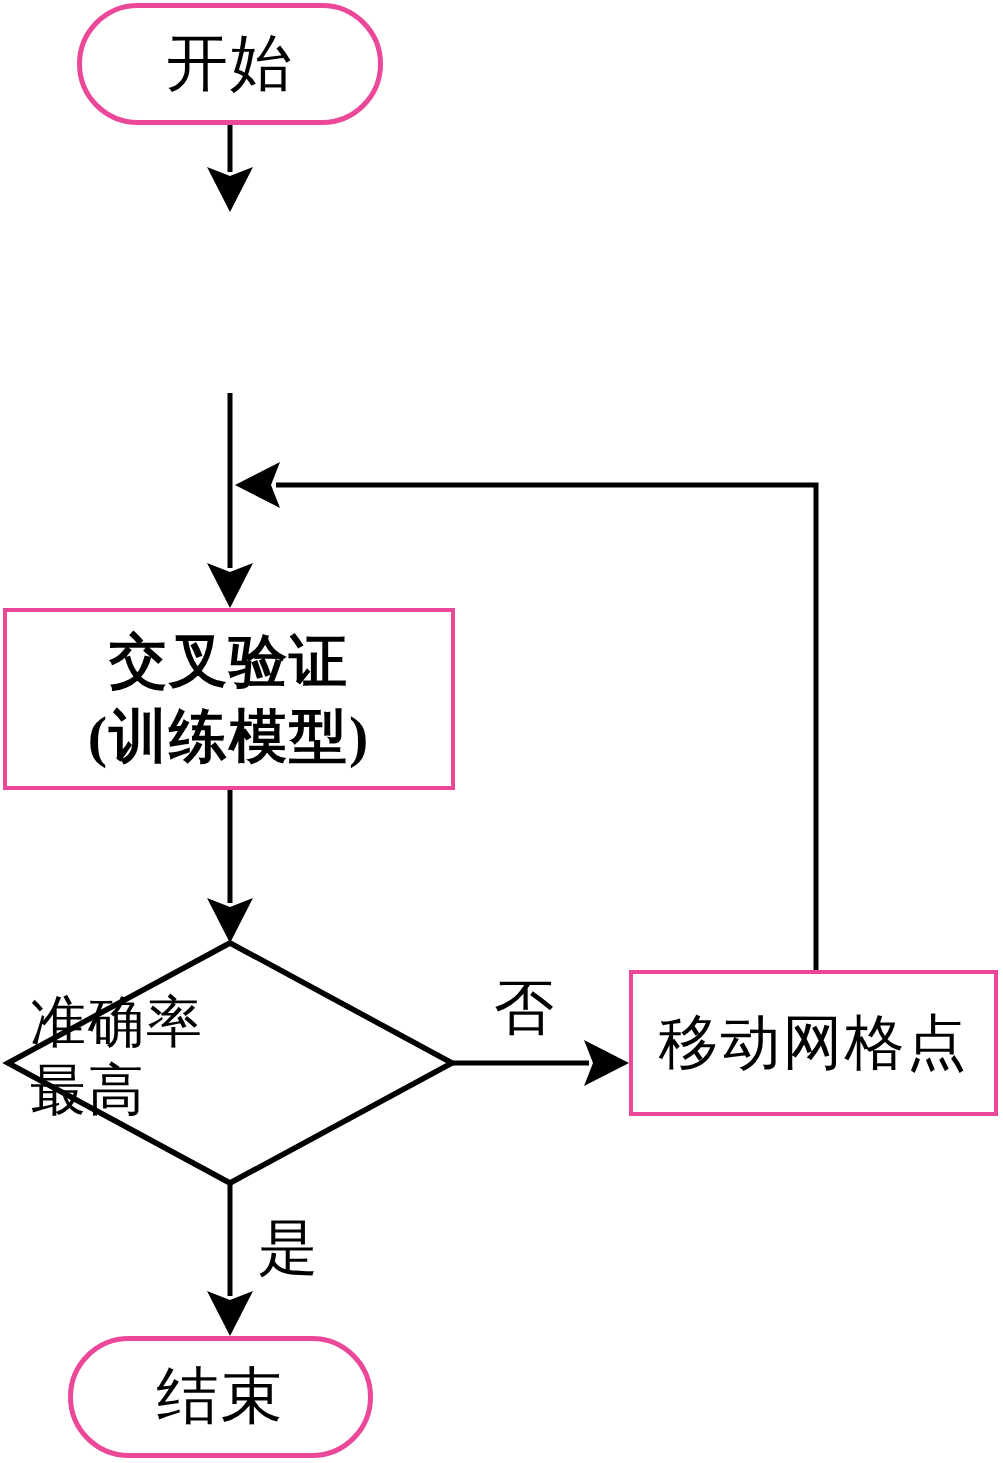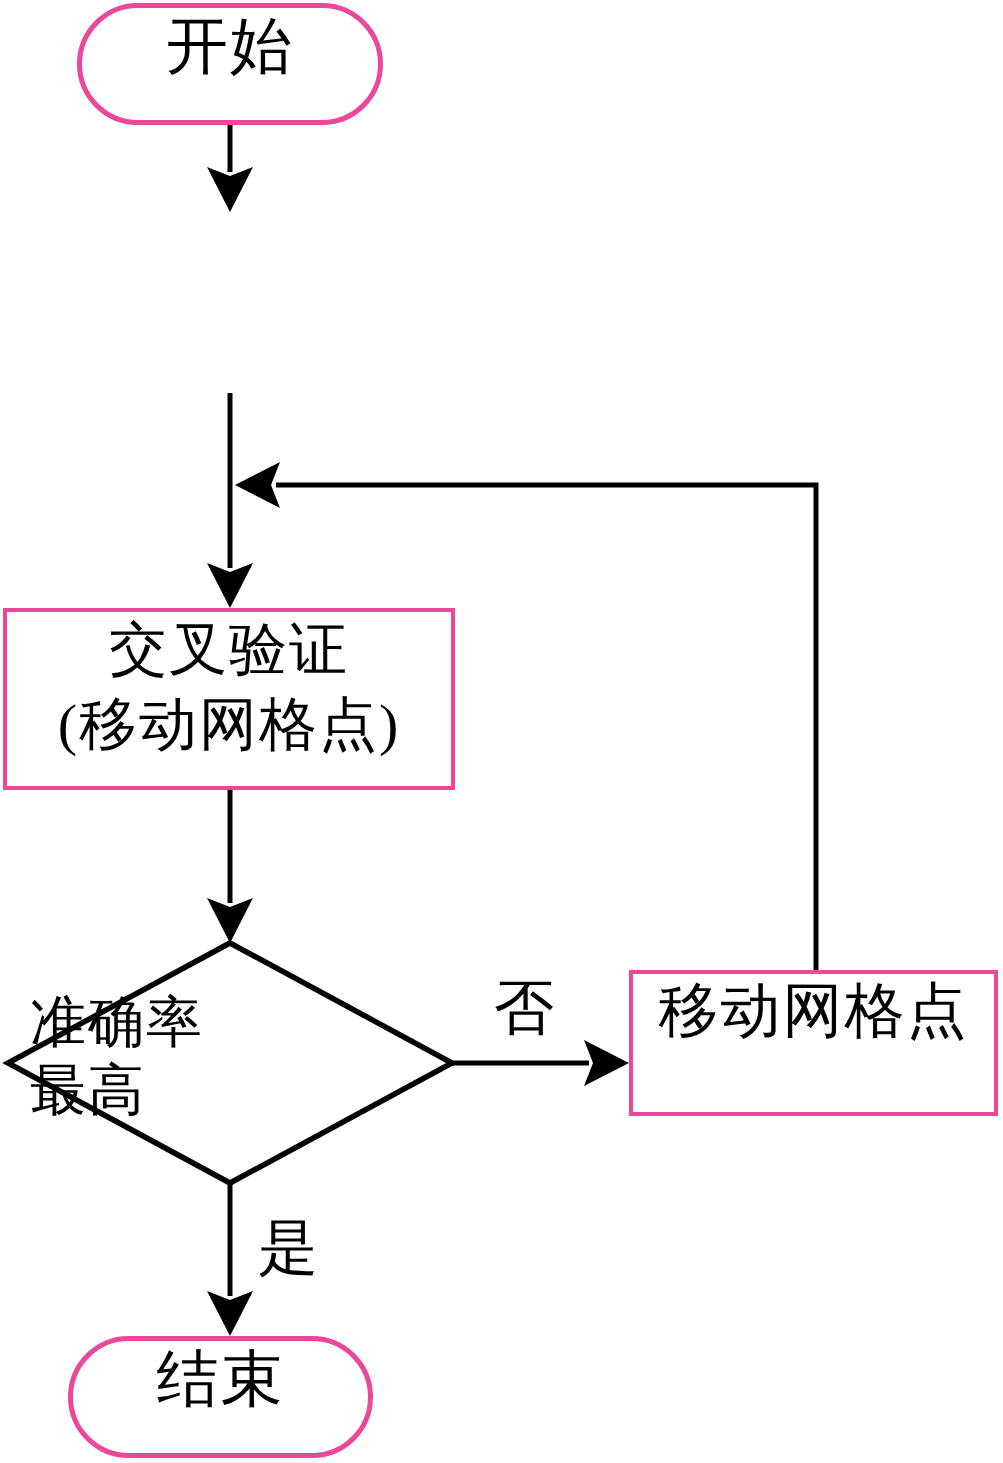--- a/index.html
+++ b/index.html
@@ -23,35 +23,35 @@
     z-index: 1;
   }
   .node {
     position: absolute;
     box-sizing: border-box;
     background: #ffffff;
     border: 4px solid #ec4899;
     display: flex;
     flex-direction: column;
     align-items: center;
-    justify-content: flex-start;
+    justify-content: center;
     text-align: center;
     z-index: 2;
     font-size: 60px;
     line-height: 1.25;
     letter-spacing: 2px;
   }
   .terminator {
     border-radius: 62px;
     border-width: 5px;
     font-size: 62px;
   }
   .node-start { left: 77px; top: 3px; width: 306px; height: 122px; }
   .node-init { left: 3px; top: 212px; width: 452px; height: 181px; }
-  .node-cross { left: 3px; top: 608px; width: 452px; height: 182px; font-size: 58px; line-height: 1.3; }
+  .node-cross { left: 3px; top: 608px; width: 452px; height: 182px; font-size: 58px; line-height: 1.3; font-weight: bold; }
   .node-move { left: 629px; top: 970px; width: 369px; height: 146px; }
   .node-end { left: 68px; top: 1336px; width: 305px; height: 122px; }
   .diamond-label {
     position: absolute;
     left: 30px;
     top: 988px;
     width: 400px;
     text-align: left;
     font-size: 56px;
     line-height: 1.22;
@@ -96,21 +96,21 @@
     <polygon points="230,943 452,1063 230,1183 8,1063" fill="#ffffff" stroke="#000" stroke-width="5.5"></polygon>
   </svg>
 
   <div class="node terminator node-start">
     <span>开始</span>
   </div>
 
 
   <div class="node node-cross">
     <span>交叉验证</span>
-    <span>(移动网格点)</span>
+    <span>(训练模型)</span>
   </div>
 
   <div class="diamond-label">
     <span>准确率</span>
     <span>最高</span>
   </div>
 
   <div class="node node-move">
     <span>移动网格点</span>
   </div>

